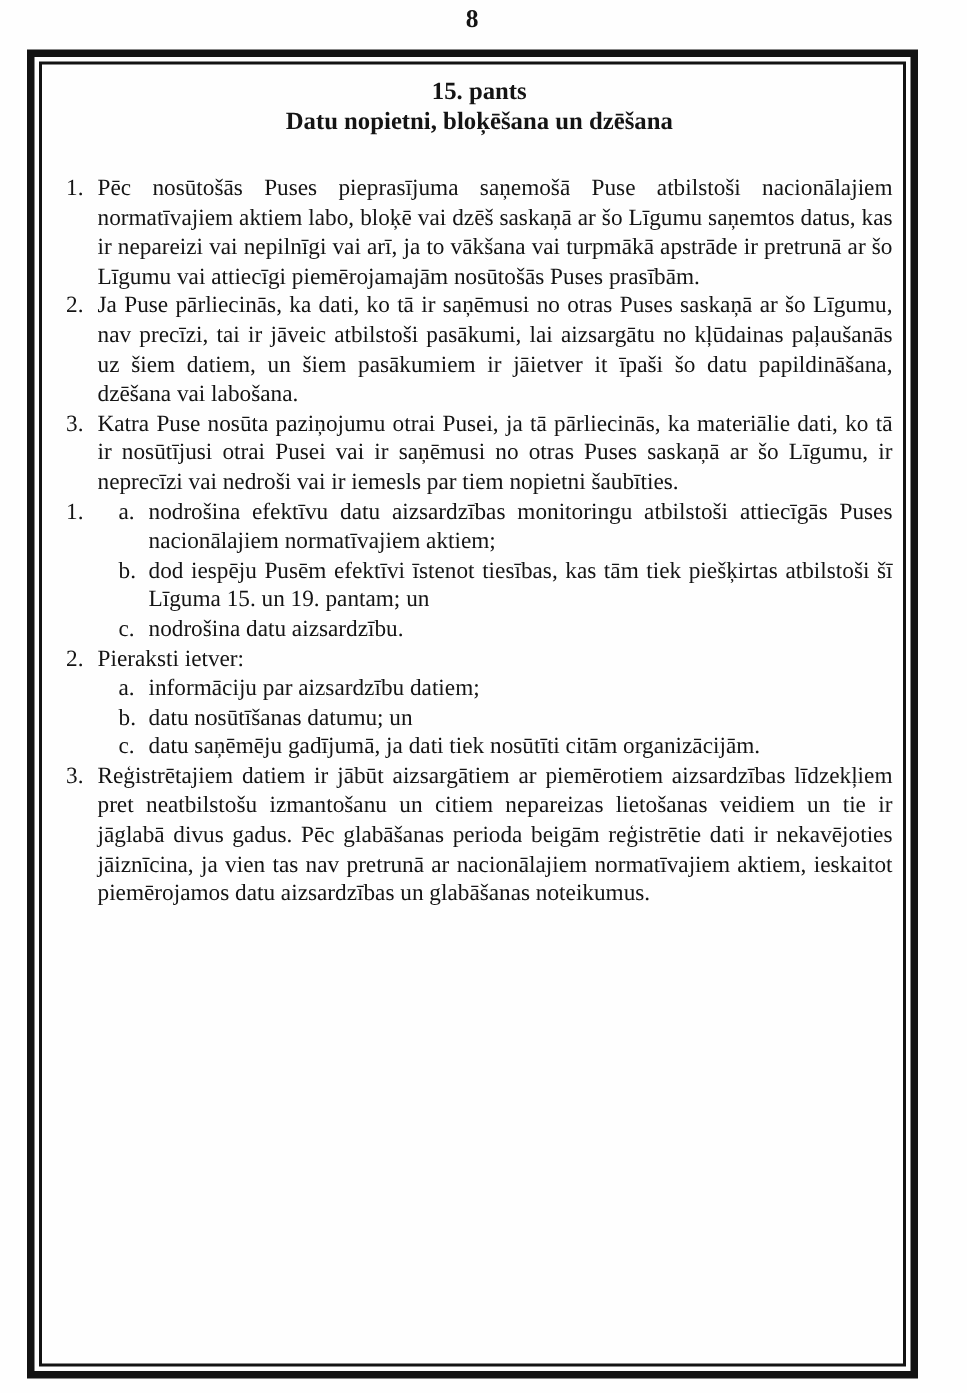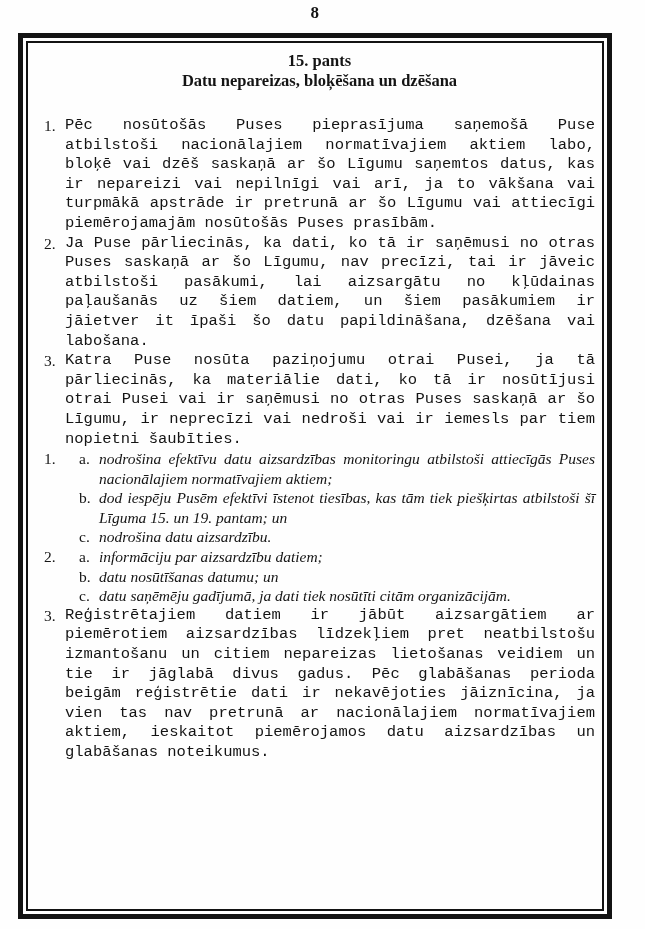--- a/index.html
+++ b/index.html
@@ -64,51 +64,49 @@
   .item-marker {
     flex: 0 0 21px;
     width: 21px;
   }
   .item-body {
     flex: 1 1 auto;
     min-width: 0;
   }
   .item-text {
     text-align: justify;
-    font-family: Liberation Mono, monospace;
   }
   .subitem {
     display: flex;
     align-items: flex-start;
     margin-left: 14px;
   }
   .subitem-marker {
     flex: 0 0 20px;
     width: 20px;
   }
   .subitem-text {
     flex: 1 1 auto;
     text-align: justify;
-    font-style: italic;
   }
 </style>
 </head>
 <body>
 
 <div class="page">
 
   <div class="page-number">8</div>
 
   <div class="frame-outer">
     <div class="frame-inner">
 
       <section class="body-text">
         <div class="article-heading heading-15">
           <div>15. pants</div>
-          <div>Datu nepareizas, bloķēšana un dzēšana</div>
+          <div>Datu nopietni, bloķēšana un dzēšana</div>
         </div>
 
         <div class="item">
           <span class="item-marker">1.</span>
           <div class="item-body">
             <div class="item-text">Pēc nosūtošās Puses pieprasījuma saņemošā Puse atbilstoši nacionālajiem normatīvajiem aktiem labo, bloķē vai dzēš saskaņā ar šo Līgumu saņemtos datus, kas ir nepareizi vai nepilnīgi vai arī, ja to vākšana vai turpmākā apstrāde ir pretrunā ar šo Līgumu vai attiecīgi piemērojamajām nosūtošās Puses prasībām.</div>
           </div>
         </div>
 
         <div class="item">
@@ -142,20 +140,21 @@
             <div class="subitem">
               <span class="subitem-marker">c.</span>
               <div class="subitem-text">nodrošina datu aizsardzību.</div>
             </div>
           </div>
         </div>
 
         <div class="item">
           <span class="item-marker">2.</span>
           <div class="item-body">
+            <div class="item-text">Pieraksti ietver:</div>
             <div class="subitem">
               <span class="subitem-marker">a.</span>
               <div class="subitem-text">informāciju par aizsardzību datiem;</div>
             </div>
             <div class="subitem">
               <span class="subitem-marker">b.</span>
               <div class="subitem-text">datu nosūtīšanas datumu; un</div>
             </div>
             <div class="subitem">
               <span class="subitem-marker">c.</span>

